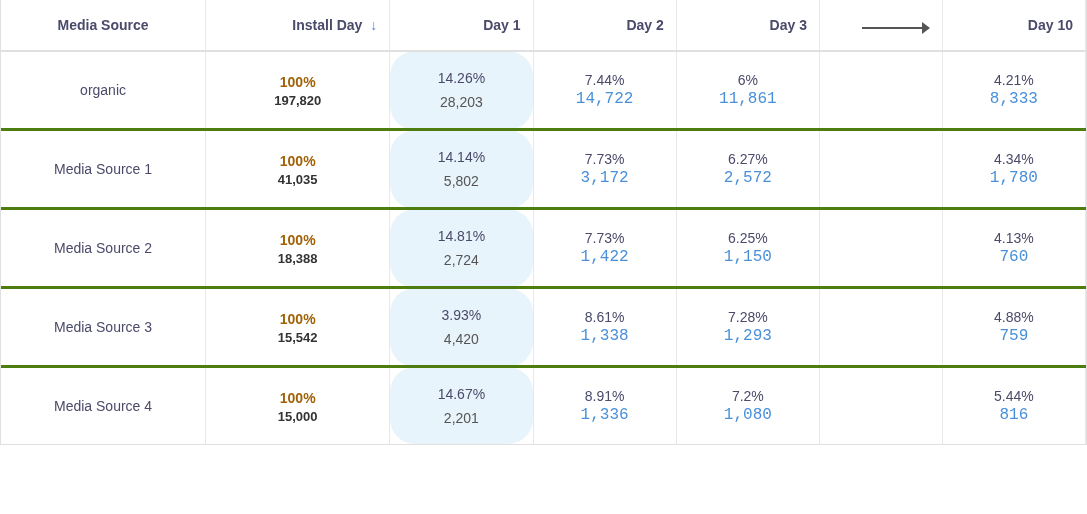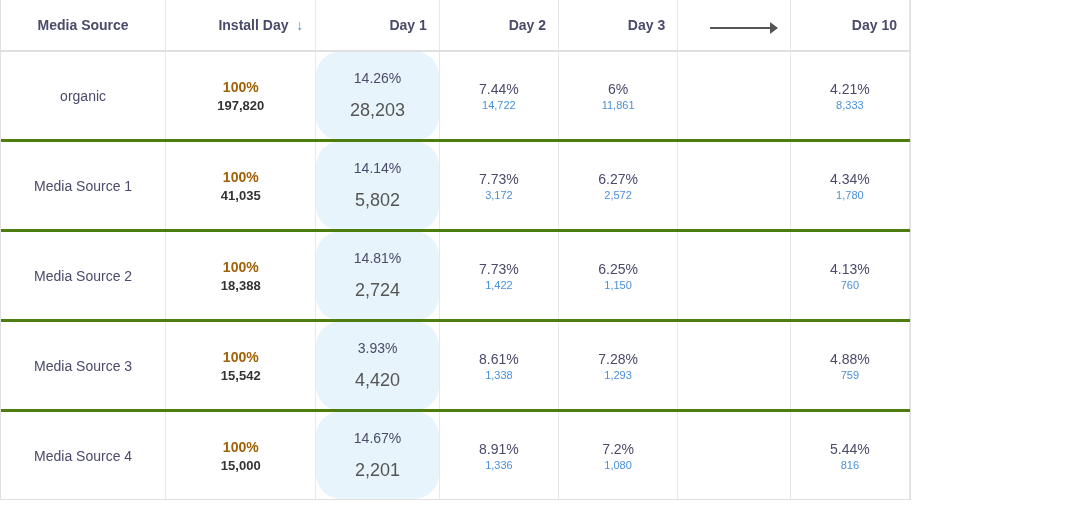--- a/index.html
+++ b/index.html
@@ -9,21 +9,21 @@
     }
 
     body {
       font-family: Arial, sans-serif;
       background: #fff;
       width: 1087px;
       min-height: 514px;
     }
 
     .table-container {
-      width: 911px;
+      width: 1087px;
       border: 1px solid #e0e0e0;
       border-top: none;
     }
 
     table {
       width: 100%;
       border-collapse: collapse;
     }
 
     thead tr {
@@ -109,30 +109,31 @@
     }
 
     .day-cell .pct {
       color: #4a4a6a;
       font-size: 14px;
       display: block;
     }
 
     .day-cell .count {
       color: #4a90d9;
-      font-size: 11px;
+      font-size: 16px;
       display: block;
       margin-top: 2px;
+      font-family: Liberation Mono, monospace;
     }
 
     .day-cell .count-dark {
       color: #555;
-      font-size: 18px;
-      display: block;
-      margin-top: 14px;
+      font-size: 14px;
+      display: block;
+      margin-top: 8px;
     }
 
     .day1-col {
       background-color: #e8f4fb;
     }
 
     .arrow-cell {
       text-align: center;
       color: #555;
       font-size: 18px;

